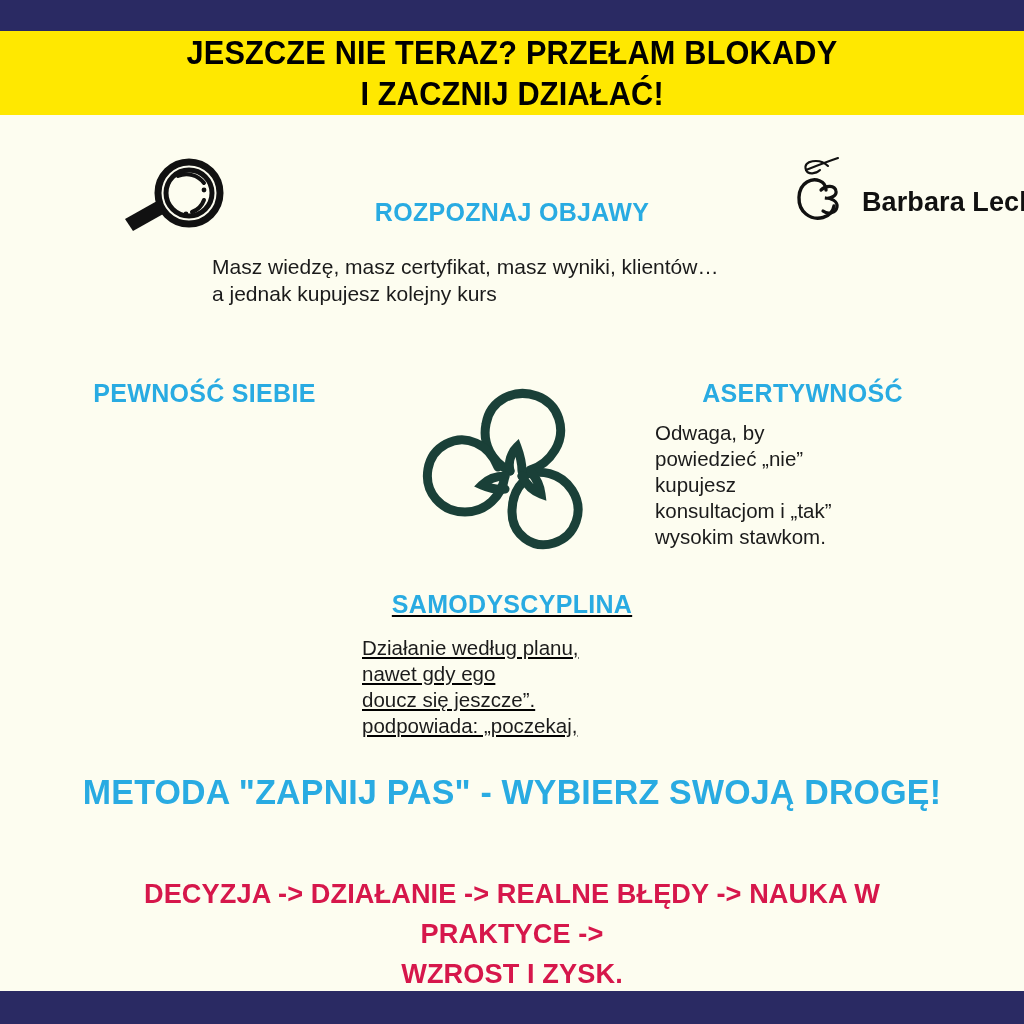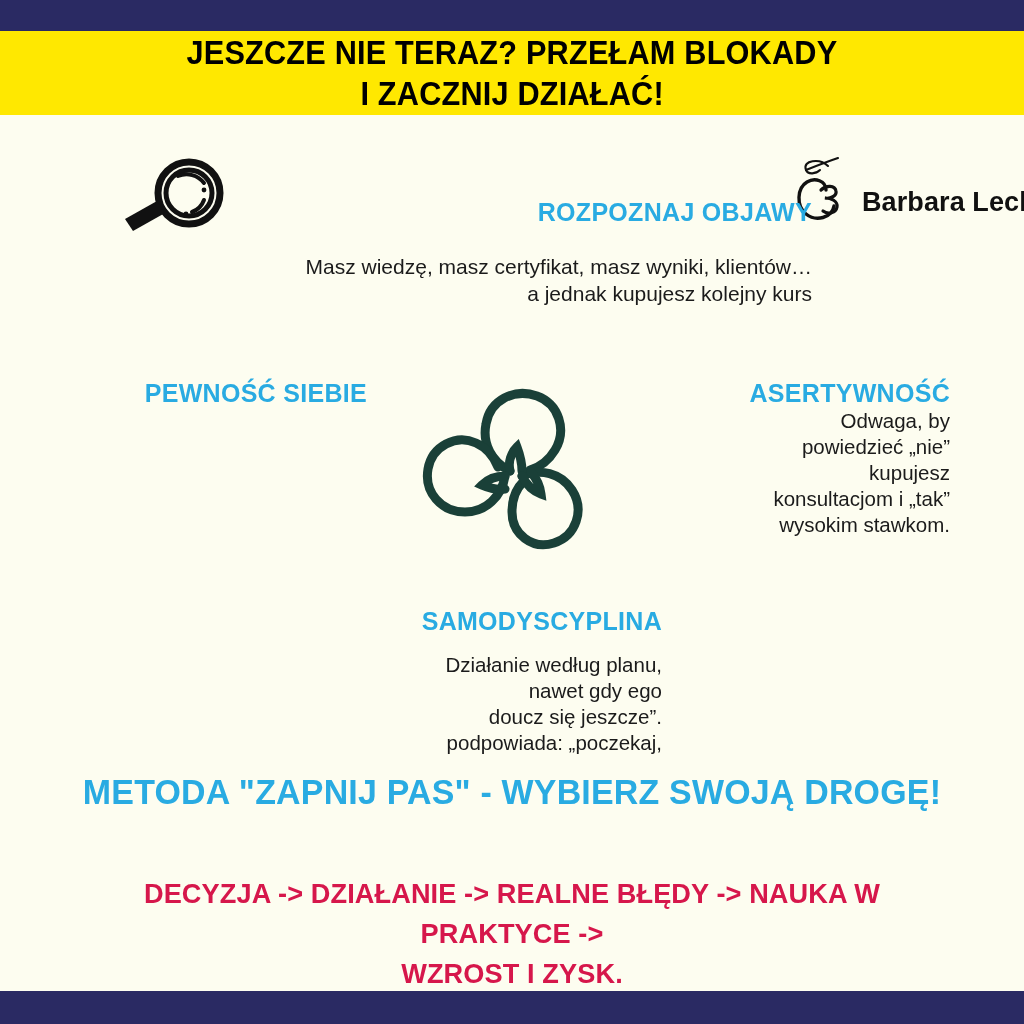--- a/index.html
+++ b/index.html
@@ -91,63 +91,65 @@
     height: 84px;
   }
 
   
   .sect-title {
     color: #29abe2;
     font-family: "Liberation Sans Narrow", "Liberation Sans", sans-serif;
     font-weight: bold;
     font-size: 25px;
     letter-spacing: 0.3px;
-    text-align: right;
+    text-align: center;
     white-space: nowrap;
   }
   .sect-body {
     color: #1b1b1b;
     font-size: 20.5px;
     line-height: 26px;
-    text-align: right;
+    text-align: left;
   }
 
   
   .block-recognize {
     position: absolute;
     left: 212px; top: 198px;
     width: 600px;
   }
   .block-recognize .sect-body {
     margin-top: 26px;
     font-size: 21px;
     line-height: 27px;
   }
 
   .block-confidence {
     position: absolute;
-    left: 72px; top: 379px;
+    left: 57px; top: 379px;
     width: 295px;
   }
   .block-confidence .sect-body {
     margin-top: 15px;
   }
 
   .block-assertive {
     position: absolute;
     left: 655px; top: 379px;
     width: 295px;
   }
   .block-assertive .sect-body {
+    margin-top: 12px;
   }
 
   .block-discipline {
     position: absolute;
-    left: 362px; top: 607px;
+    left: 362px; top: 590px;
     width: 300px;
+    text-decoration: underline;
   }
   .block-discipline .sect-body {
     margin-top: 16px;
   }
 
   
   .trefoil {
     position: absolute;
     left: 404px; top: 358px;
     width: 212px;

